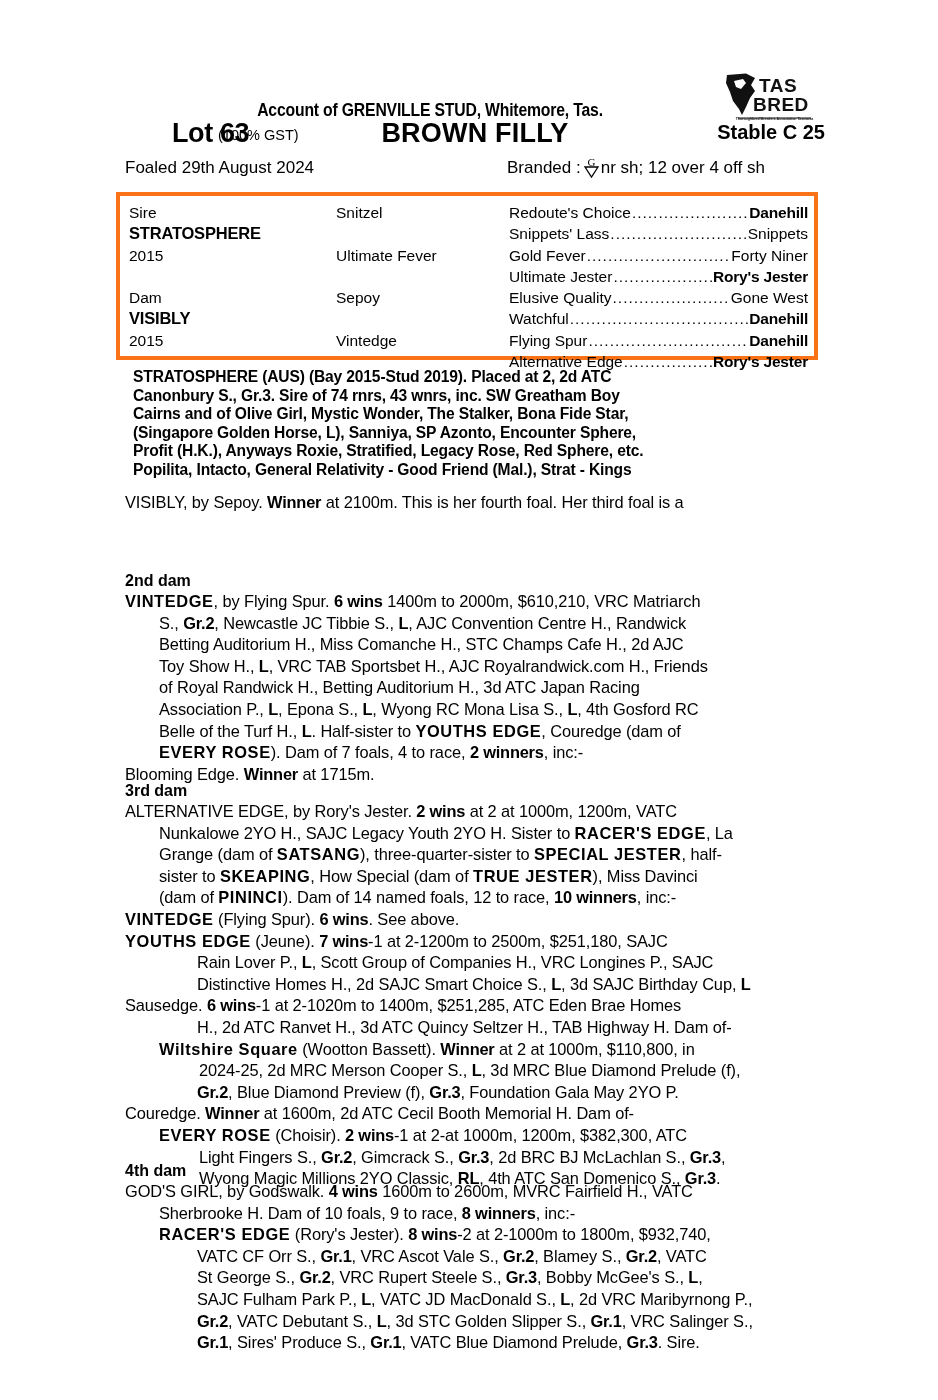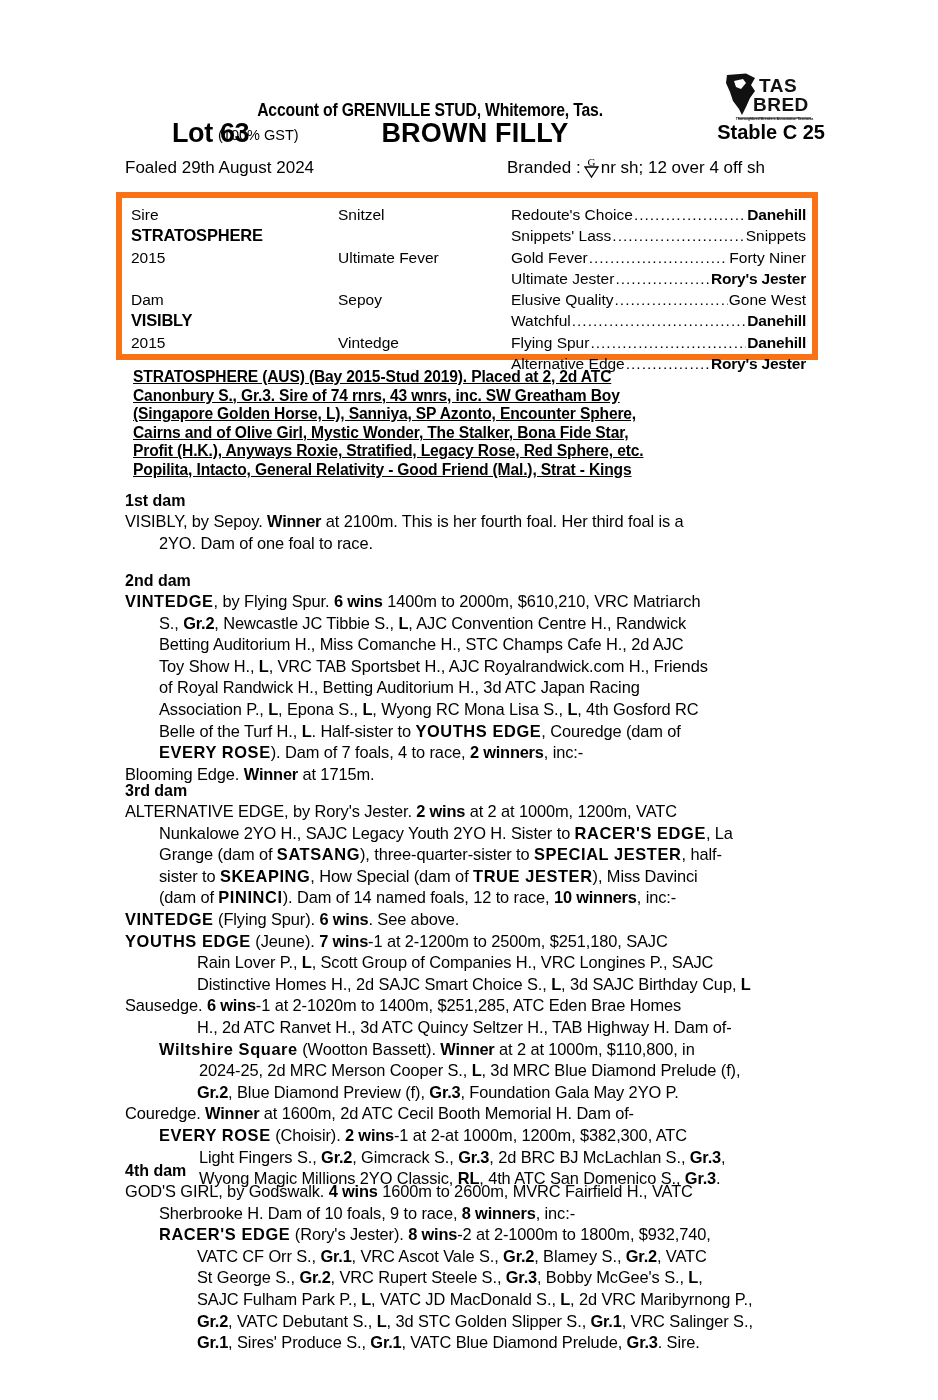--- a/index.html
+++ b/index.html
@@ -101,21 +101,21 @@
   }
   .brand-mark svg { position:absolute; left:0; top:-3px; }
 
   
   .ped-box {
     position: absolute;
     left: 116px;
     top: 192px;
     width: 702px;
     height: 168px;
-    border: 6px solid #f97316;
+    border: 4px solid #f97316;
     box-sizing: border-box;
   }
   .ped-grid {
     position: relative;
     width: 100%;
     height: 100%;
     font-size: 15.5px;
     line-height: 21.3px;
   }
   .col1 { position: absolute; left: 9px;  top: 6px; width: 200px; }
@@ -147,21 +147,21 @@
     position: absolute;
     left: 133px;
     top: 368px;
     width: 676px;
     font-size: 15.6px;
     font-weight: bold;
     line-height: 18.6px;
     text-align: justify;
     letter-spacing: -0.15px;
   }
-  .sire-blurb > div { text-align: justify; text-decoration: underline; }
+  .sire-blurb > div { text-align: justify; }
   .sire-blurb > div:last-child { text-align: left; }
 
   
   .sec { position: absolute; left: 125px; width: 690px; }
   .sec-head {
     font-size: 16px;
     font-weight: bold;
     margin-bottom: 1px;
   }
   .ln {
@@ -276,31 +276,29 @@
             <span class="gp-dots">.....................................................</span>
             <span class="gp-r b">Rory's Jester</span>
           </div>
       </div>
     </div>
   </div>
 
   <div class="sire-blurb" id="sire-blurb">
       <div>STRATOSPHERE (AUS) (Bay 2015-Stud 2019). Placed at 2, 2d ATC</div>
       <div>Canonbury S., Gr.3. Sire of 74 rnrs, 43 wnrs, inc. SW Greatham Boy</div>
+      <div>Cairns and of Olive Girl, Mystic Wonder, The Stalker, Bona Fide Star,</div>
       <div>(Singapore Golden Horse, L), Sanniya, SP Azonto, Encounter Sphere,</div>
-      <div>Cairns and of Olive Girl, Mystic Wonder, The Stalker, Bona Fide Star,</div>
       <div>Profit (H.K.), Anyways Roxie, Stratified, Legacy Rose, Red Sphere, etc.</div>
       <div>Popilita, Intacto, General Relativity - Good Friend (Mal.), Strat - Kings</div>
     </div>
 
   <div id="sections-host">
       <div class="sec" style="top: 492px;">
-        <div class="sec-head">1st dam</div>
         <div class="ln i0">VISIBLY, by Sepoy. <b class="t">Winner</b> at 2100m. This is her fourth foal. Her third foal is a</div>
-        <div class="ln i1">2YO. Dam of one foal to race.</div>
       </div>
       <div class="sec" style="top: 572px;">
         <div class="sec-head">2nd dam</div>
         <div class="ln i0"><b class="sp">VINTEDGE</b>, by Flying Spur. <b class="t">6 wins</b> 1400m to 2000m, $610,210, VRC Matriarch</div>
         <div class="ln i1">S., <b class="t">Gr.2</b>, Newcastle JC Tibbie S., <b class="t">L</b>, AJC Convention Centre H., Randwick</div>
         <div class="ln i1">Betting Auditorium H., Miss Comanche H., STC Champs Cafe H., 2d AJC</div>
         <div class="ln i1">Toy Show H., <b class="t">L</b>, VRC TAB Sportsbet H., AJC Royalrandwick.com H., Friends</div>
         <div class="ln i1">of Royal Randwick H., Betting Auditorium H., 3d ATC Japan Racing</div>
         <div class="ln i1">Association P., <b class="t">L</b>, Epona S., <b class="t">L</b>, Wyong RC Mona Lisa S., <b class="t">L</b>, 4th Gosford RC</div>
         <div class="ln i1">Belle of the Turf H., <b class="t">L</b>. Half-sister to <b class="sp">YOUTHS EDGE</b>, Couredge (dam of</div>

